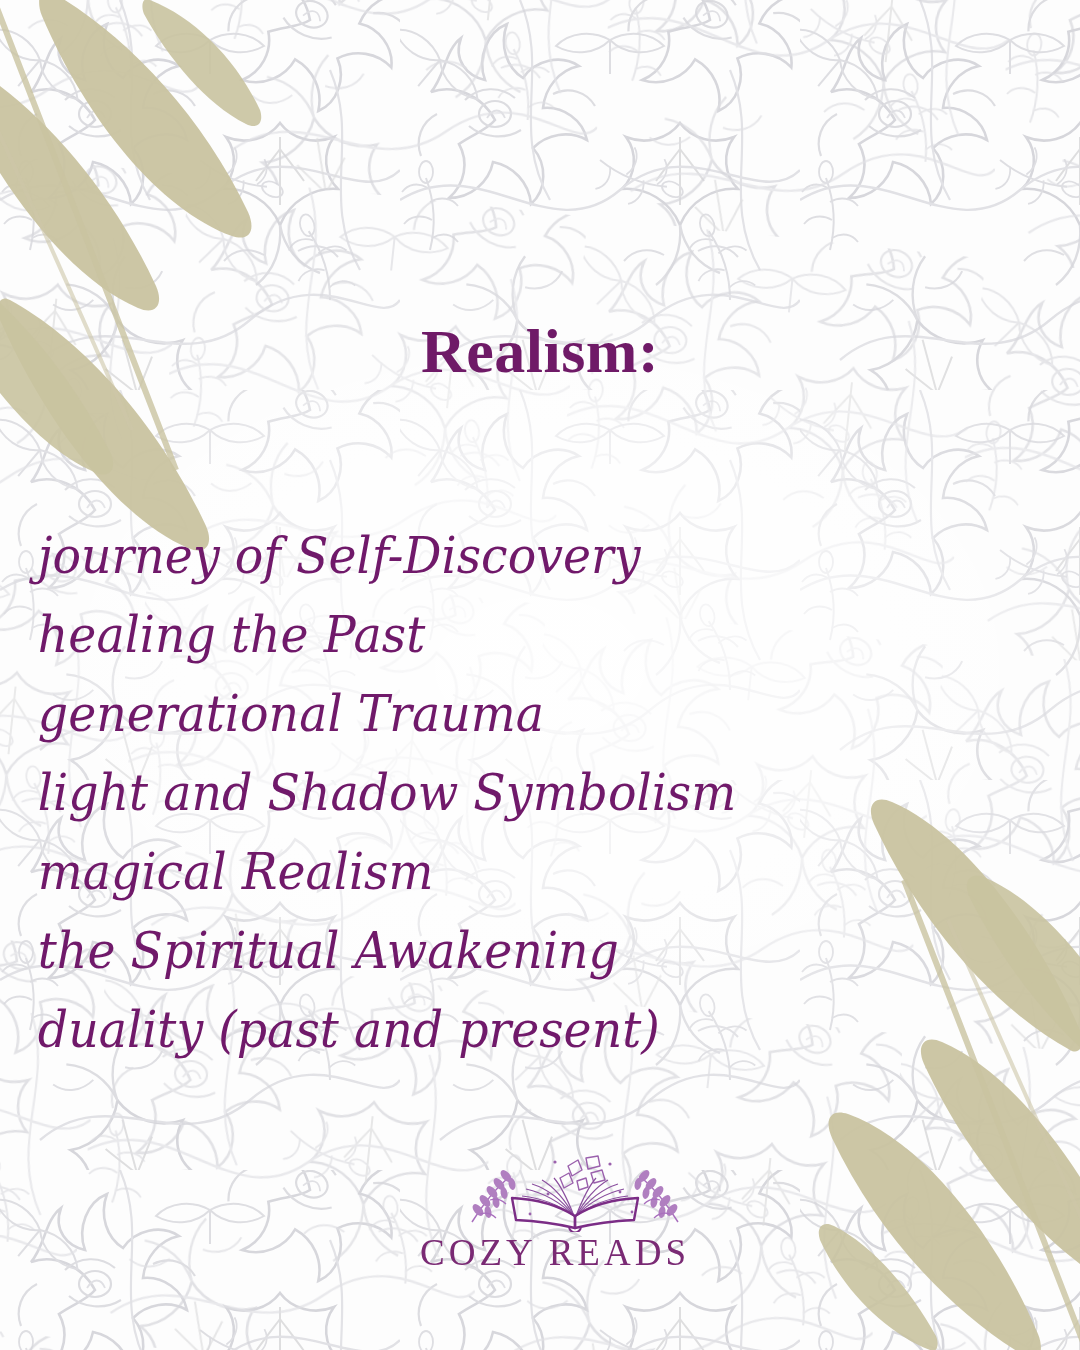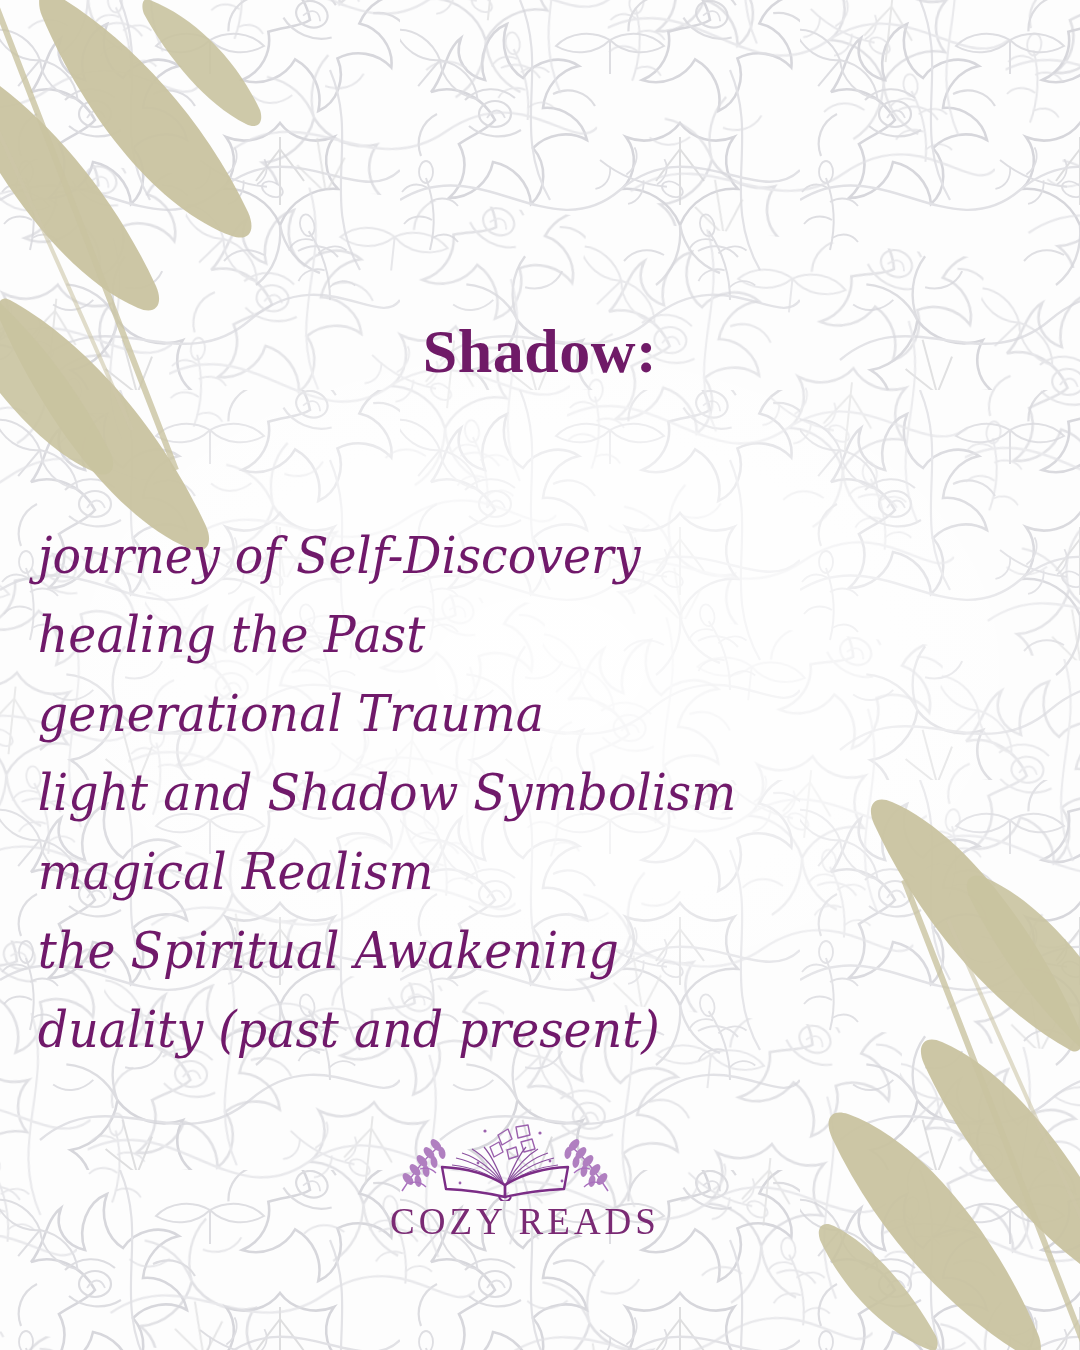--- a/index.html
+++ b/index.html
@@ -76,25 +76,25 @@
     color: #70196a;
     white-space: nowrap;
     transform: scaleX(0.93);
   }
 
   
   #logo {
     position: absolute;
     left: 50%;
     transform: translateX(-50%);
-    top: 1123px;
+    top: 1154px;
     width: 300px;
     display: flex;
     flex-direction: column;
-    align-items: flex-start;
+    align-items: flex-end;
   }
   #logo-mark { display: block; }
   #logo-wordmark {
     margin-top: 2px;
     font-family: "Liberation Serif", "DejaVu Serif", serif;
     font-size: 37px;
     letter-spacing: 4px;
     color: #7a2a74;
     line-height: 1;
   }
@@ -208,21 +208,21 @@
                C30,444 -34,360 -76,268 C-82,254 -78,244 -70,250 Z" opacity="0.9"></path>
       <path d="M-10,-10 C40,120 110,300 176,470" fill="none" stroke="#c9c3a0" stroke-width="6" opacity="0.8"></path>
       <path d="M-60,10 C0,130 70,290 132,430" fill="none" stroke="#cdc7a8" stroke-width="4" opacity="0.6"></path>
       <path d="M150,0 C196,18 238,62 260,110 C264,122 258,130 246,124
                C206,104 168,58 144,14 C140,4 144,-4 150,0 Z" opacity="0.9"></path>
     </g>
   </svg>
 
   <div id="content">
 
-    <h1 id="page-title">Shadow:</h1>
+    <h1 id="page-title">Realism:</h1>
 
     <ul id="tropes-list">
       <li class="trope-line">journey of Self-Discovery</li>
       <li class="trope-line">healing the Past</li>
       <li class="trope-line">generational Trauma</li>
       <li class="trope-line">light and Shadow Symbolism</li>
       <li class="trope-line">magical Realism</li>
       <li class="trope-line">the Spiritual Awakening</li>
       <li class="trope-line">duality (past and present)</li>
     </ul>

